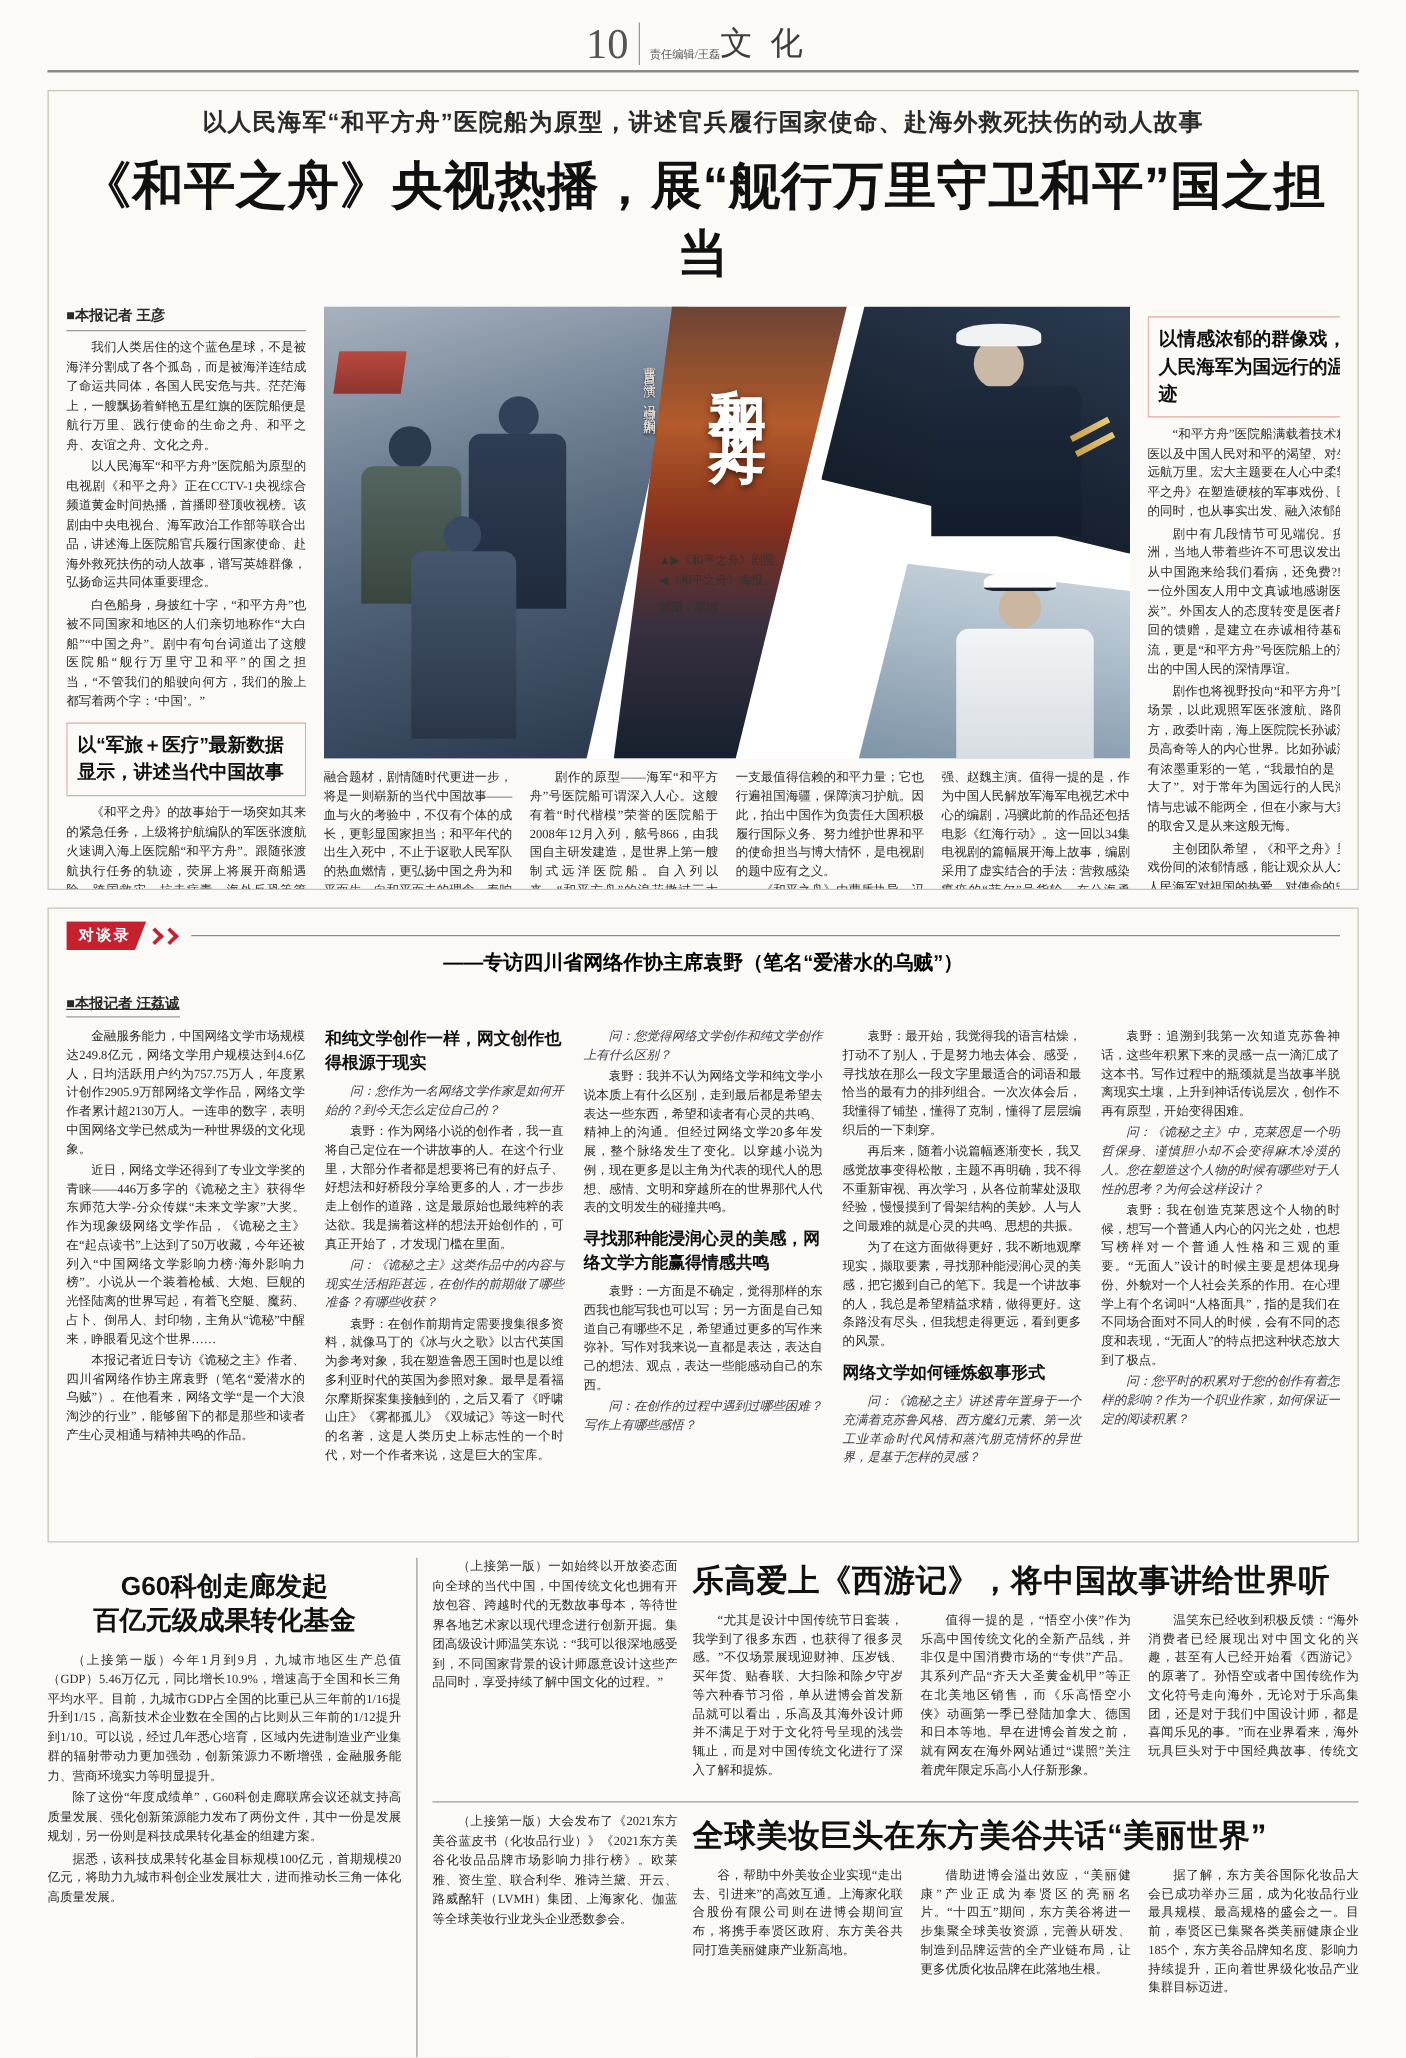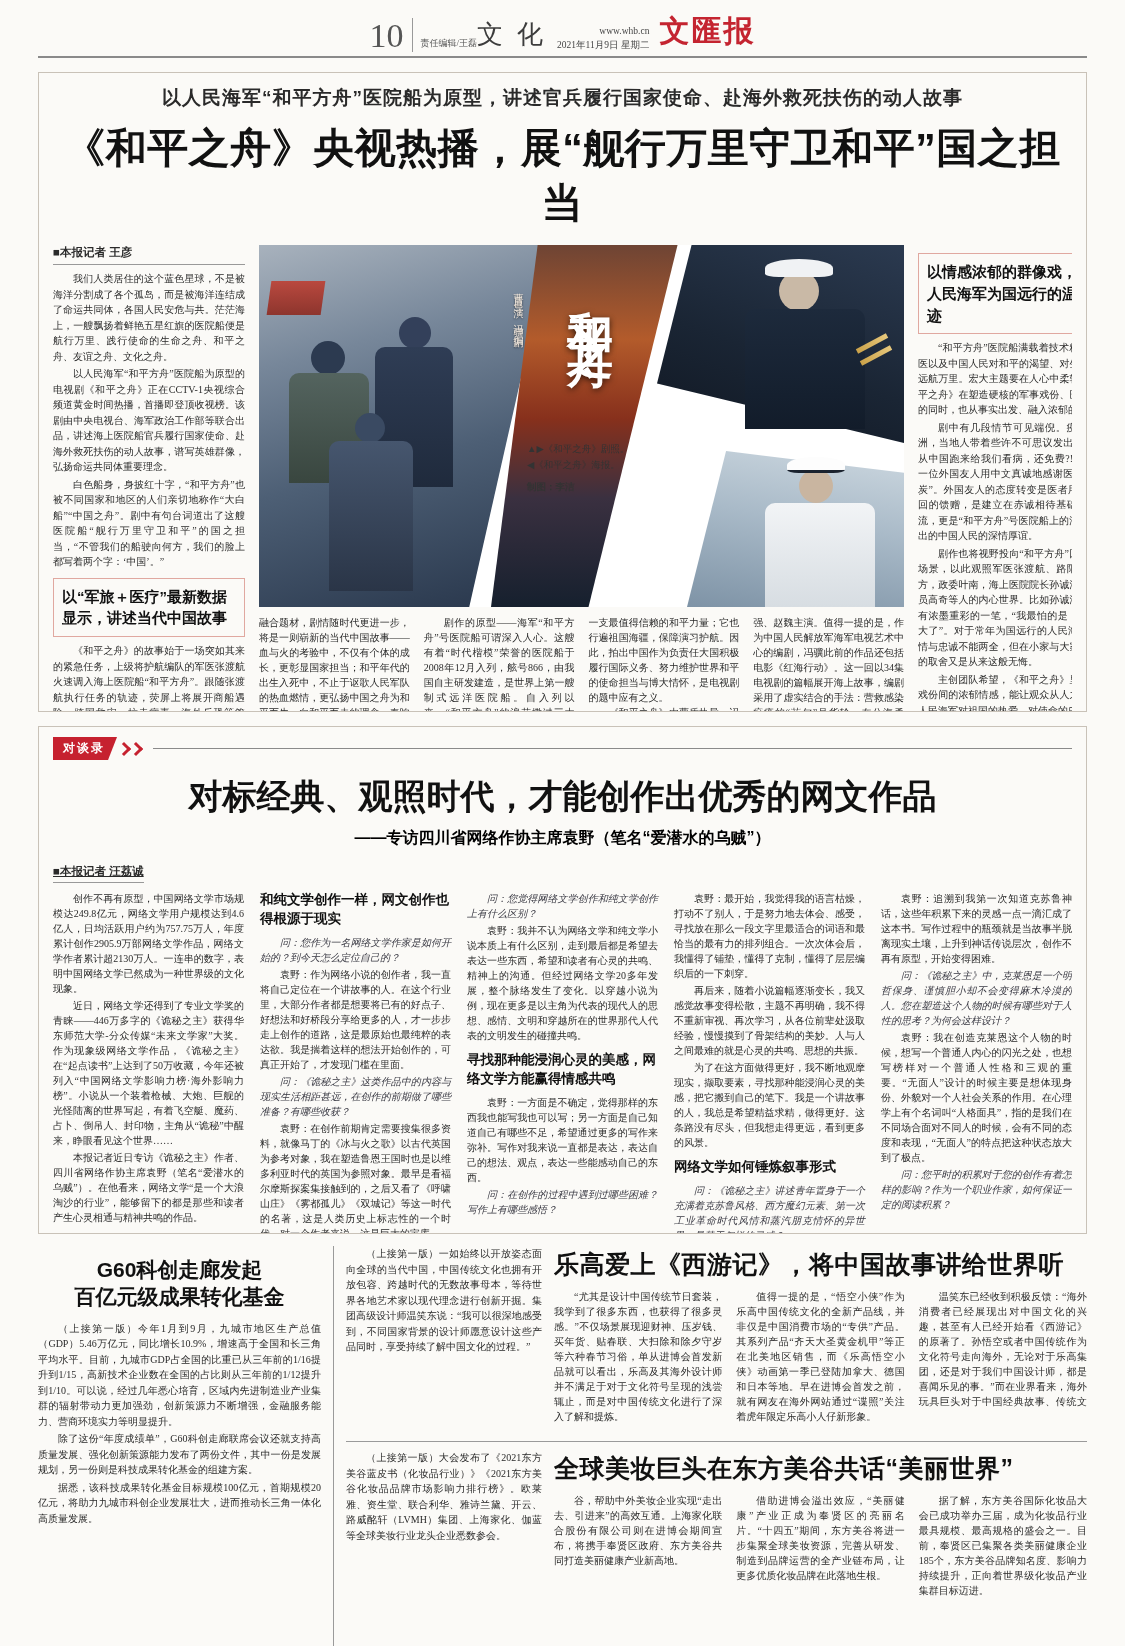--- a/index.html
+++ b/index.html
@@ -94,27 +94,20 @@
 
 <div class="page">
 
   <div class="hdr">
     <div class="hdr-left">
       <div class="pagenum">10</div>
       <div class="hdr-div"></div>
       <div class="editor">责任编辑/王磊</div>
     </div>
     <div class="section-title">文化</div>
-    <div class="hdr-right">
-      <div class="hdr-meta">
-        <div>www.whb.cn</div>
-        <div>2021年11月9日 星期二</div>
-      </div>
-      <div class="masthead">文匯报</div>
-    </div>
   </div>
 
   <div class="top-article">
     <div class="kicker">以人民海军“和平方舟”医院船为原型，讲述官兵履行国家使命、赴海外救死扶伤的动人故事</div>
     <div class="headline">《和平之舟》央视热播，展“舰行万里守卫和平”国之担当</div>
     <div class="top-grid">
       <div class="col-l bodytext">
         <div class="byline">■本报记者 王彦</div>
         <div>
             <p>我们人类居住的这个蓝色星球，不是被海洋分割成了各个孤岛，而是被海洋连结成了命运共同体，各国人民安危与共。茫茫海上，一艘飘扬着鲜艳五星红旗的医院船便是航行万里、践行使命的生命之舟、和平之舟、友谊之舟、文化之舟。</p>
@@ -179,25 +172,24 @@
     </div>
   </div>
 
   <div class="interview">
     <div class="badge-row">
       <div class="badge">对谈录</div>
       <div class="chev"></div>
       <div class="chev"></div>
       <div class="badge-line"></div>
     </div>
-    <div class="int-headline">对标经典、观照时代，才能创作出优秀的网文作品</div>
     <div class="int-sub">——专访四川省网络作协主席袁野（笔名“爱潜水的乌贼”）</div>
     <div class="int-byline">■本报记者 汪荔诚</div>
     <div class="flow">
-        <p class="">创作不再有原型，中国网络文学市场规模达249.8亿元，网络文学用户规模达到4.6亿人，日均活跃用户约为757.75万人，年度累计创作2905.9万部网络文学作品，网络文学作者累计超2130万人。一连串的数字，表明中国网络文学已然成为一种世界级的文化现象。</p>
+        <p class="">金融服务能力，中国网络文学市场规模达249.8亿元，网络文学用户规模达到4.6亿人，日均活跃用户约为757.75万人，年度累计创作2905.9万部网络文学作品，网络文学作者累计超2130万人。一连串的数字，表明中国网络文学已然成为一种世界级的文化现象。</p>
         <p class="">近日，网络文学还得到了专业文学奖的青睐——446万多字的《诡秘之主》获得华东师范大学-分众传媒“未来文学家”大奖。作为现象级网络文学作品，《诡秘之主》在“起点读书”上达到了50万收藏，今年还被列入“中国网络文学影响力榜·海外影响力榜”。小说从一个装着枪械、大炮、巨舰的光怪陆离的世界写起，有着飞空艇、魔药、占卜、倒吊人、封印物，主角从“诡秘”中醒来，睁眼看见这个世界……</p>
         <p class="">本报记者近日专访《诡秘之主》作者、四川省网络作协主席袁野（笔名“爱潜水的乌贼”）。在他看来，网络文学“是一个大浪淘沙的行业”，能够留下的都是那些和读者产生心灵相通与精神共鸣的作品。</p>
         <p class="sub">和纯文学创作一样，网文创作也得根源于现实</p>
         <p class="q">问：您作为一名网络文学作家是如何开始的？到今天怎么定位自己的？</p>
         <p class="">袁野：作为网络小说的创作者，我一直将自己定位在一个讲故事的人。在这个行业里，大部分作者都是想要将已有的好点子、好想法和好桥段分享给更多的人，才一步步走上创作的道路，这是最原始也最纯粹的表达欲。我是揣着这样的想法开始创作的，可真正开始了，才发现门槛在里面。</p>
         <p class="q">问：《诡秘之主》这类作品中的内容与现实生活相距甚远，在创作的前期做了哪些准备？有哪些收获？</p>
         <p class="">袁野：在创作前期肯定需要搜集很多资料，就像马丁的《冰与火之歌》以古代英国为参考对象，我在塑造鲁恩王国时也是以维多利亚时代的英国为参照对象。最早是看福尔摩斯探案集接触到的，之后又看了《呼啸山庄》《雾都孤儿》《双城记》等这一时代的名著，这是人类历史上标志性的一个时代，对一个作者来说，这是巨大的宝库。</p>
         <p class="q">问：您觉得网络文学创作和纯文学创作上有什么区别？</p>
         <p class="">袁野：我并不认为网络文学和纯文学小说本质上有什么区别，走到最后都是希望去表达一些东西，希望和读者有心灵的共鸣、精神上的沟通。但经过网络文学20多年发展，整个脉络发生了变化。以穿越小说为例，现在更多是以主角为代表的现代人的思想、感情、文明和穿越所在的世界那代人代表的文明发生的碰撞共鸣。</p>
         <p class="sub">寻找那种能浸润心灵的美感，网络文学方能赢得情感共鸣</p>

